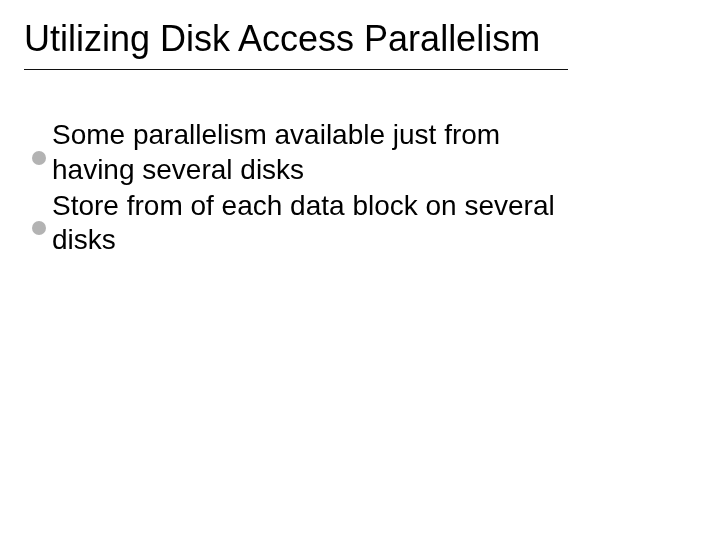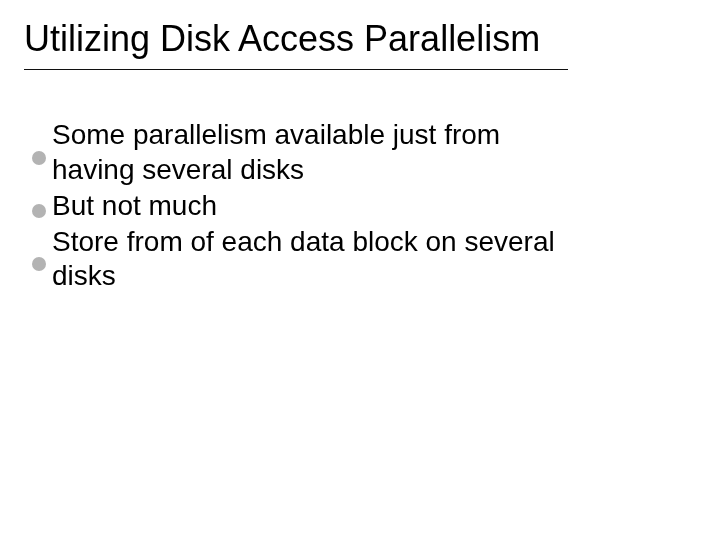--- a/index.html
+++ b/index.html
@@ -49,20 +49,16 @@
 
 <div class="slide">
   <h1 class="title">Utilizing Disk Access Parallelism</h1>
   <ul class="bullets">
     <li>
       <span class="dot"></span>
       <span class="txt">Some parallelism available just from having several disks</span>
     </li>
     <li>
       <span class="dot"></span>
-      <span class="txt">But not much</span>
-    </li>
-    <li>
-      <span class="dot"></span>
       <span class="txt">Store from of each data block on several disks</span>
     </li>
   </ul>
 </div>
 
 </body></html>

